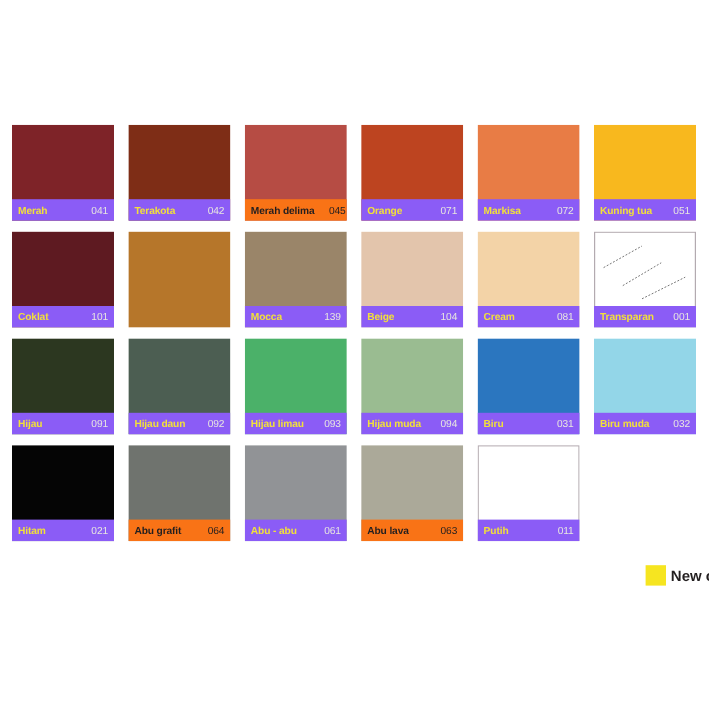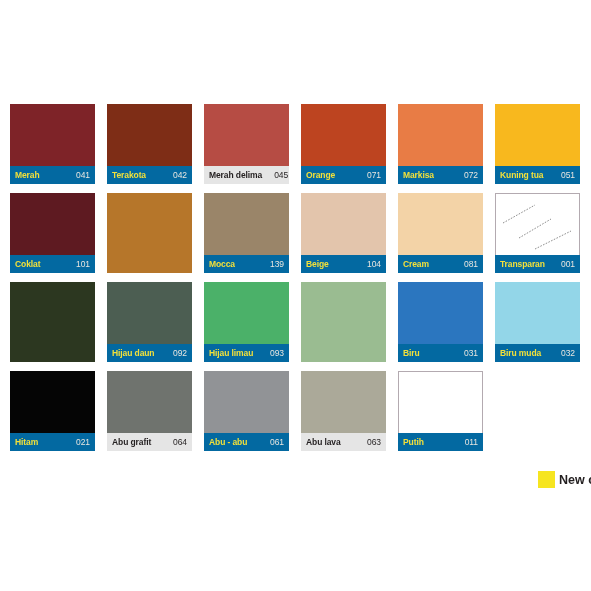--- a/index.html
+++ b/index.html
@@ -67,31 +67,31 @@
     height: 18px;
     display: flex;
     align-items: center;
     justify-content: space-between;
     padding: 0 5px;
     box-sizing: border-box;
     font-size: 8.5px;
     letter-spacing: -0.1px;
   }
   .swatch-label.blue {
-    background: #0369a1;
+    background: #8b5cf6;
     margin-top: 36px;
   }
   .swatch-label.blue .swatch-name {
     color: #f2e03a;
   }
   .swatch-label.blue .swatch-code {
     color: #e8e6e0;
   }
   .swatch-label.yellow {
-    background: #e5e5e5;
+    background: #f97316;
   }
   .swatch-label.yellow .swatch-name {
     color: #231f20;
   }
   .swatch-label.yellow .swatch-code {
     color: #231f20;
     padding-left: 12px;
   }
   .swatch-name {
     font-weight: bold;
@@ -211,37 +211,45 @@
           <line x1="24" y1="45" x2="56" y2="26" stroke="#5a5a5a" stroke-width="0.7" stroke-dasharray="1.6 1.4"></line>
           <line x1="40" y1="56" x2="76" y2="38" stroke="#5a5a5a" stroke-width="0.7" stroke-dasharray="1.6 1.4"></line>
         </svg>
         <div class="swatch-label blue">
           <span class="swatch-name">Transparan</span>
           <span class="swatch-code">001</span>
         </div>
       </div>
       <div class="swatch">
         <div class="swatch-color" style="background: rgb(44, 55, 32);"></div>
+        <div class="swatch-label blue">
+          <span class="swatch-name">Hijau</span>
+          <span class="swatch-code">091</span>
+        </div>
       </div>
       <div class="swatch">
         <div class="swatch-color" style="background: rgb(76, 94, 82);"></div>
         <div class="swatch-label blue">
           <span class="swatch-name">Hijau daun</span>
           <span class="swatch-code">092</span>
         </div>
       </div>
       <div class="swatch">
         <div class="swatch-color" style="background: rgb(75, 177, 105);"></div>
         <div class="swatch-label blue">
           <span class="swatch-name">Hijau limau</span>
           <span class="swatch-code">093</span>
         </div>
       </div>
       <div class="swatch">
         <div class="swatch-color" style="background: rgb(154, 188, 145);"></div>
+        <div class="swatch-label blue">
+          <span class="swatch-name">Hijau muda</span>
+          <span class="swatch-code">094</span>
+        </div>
       </div>
       <div class="swatch">
         <div class="swatch-color" style="background: rgb(43, 118, 191);"></div>
         <div class="swatch-label blue">
           <span class="swatch-name">Biru</span>
           <span class="swatch-code">031</span>
         </div>
       </div>
       <div class="swatch">
         <div class="swatch-color" style="background: rgb(147, 214, 232);"></div>

